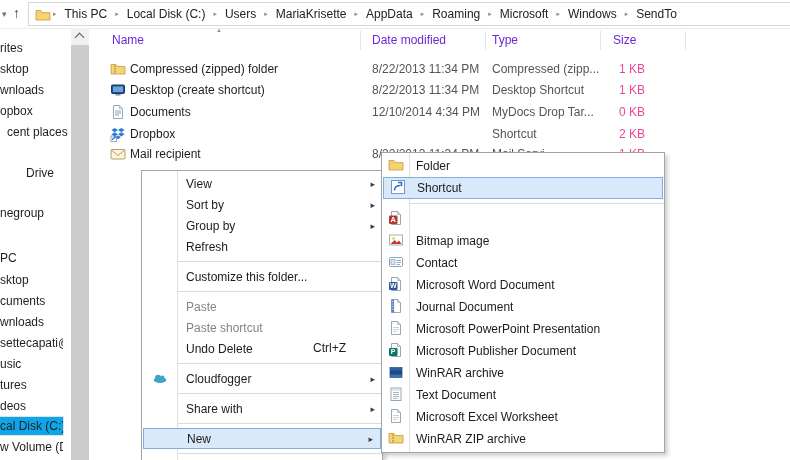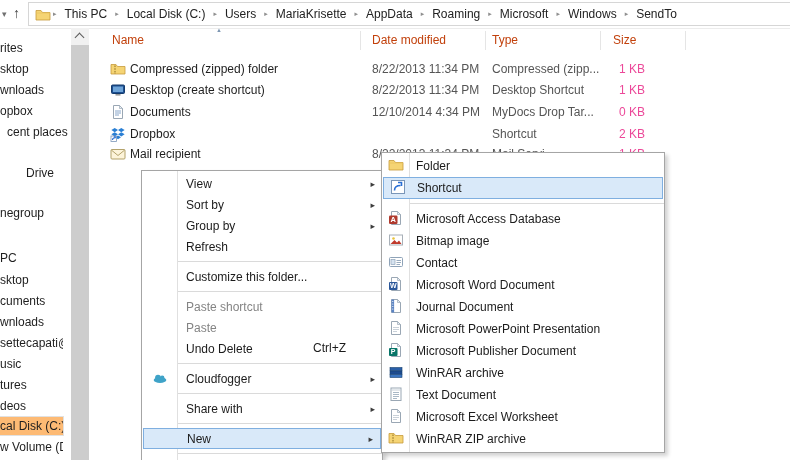--- a/index.html
+++ b/index.html
@@ -12,30 +12,30 @@
   .up-btn{position:absolute;left:13px;top:4px;font-size:14px;color:#3f3f3f;line-height:18px;}
   .addr{position:absolute;left:28px;top:2px;width:764px;height:22px;border:1px solid #d6d6d6;
         display:flex;align-items:center;background:#fff;padding-left:4px;overflow:hidden;white-space:nowrap;}
   .addr-folder{width:15px;height:14px;margin:0 1px 0 2px;flex:0 0 auto;}
   .crumb{padding:0 6px;color:#222;}
   .crumb-sep{font-size:7px;color:#8f8f8f;padding:0 2px;line-height:22px;}
 
   
   .side-item{position:absolute;left:0;width:63px;height:20px;line-height:20px;
              white-space:nowrap;overflow:hidden;color:#1e1e1e;}
-  .side-item.sel{background:#fdba74;border:1px solid #e1e1e1;border-left:none;height:18px;line-height:18px;text-align:right;}
+  .side-item.sel{background:#0ea5e9;border:1px solid #e1e1e1;border-left:none;height:18px;line-height:18px;text-align:right;}
 
   .vscroll{position:absolute;left:71px;top:28px;width:18px;height:432px;background:#f1f1f1;}
   .vscroll .sbtn{position:absolute;top:0;left:0;width:18px;height:17px;background:#f1f1f1;}
   .vscroll .chev{position:absolute;left:5px;top:6px;width:6px;height:6px;border-left:1.5px solid #5a5a5a;
                  border-top:1.5px solid #5a5a5a;transform:rotate(45deg);}
   .vscroll .thumb{position:absolute;top:17px;left:0;width:18px;bottom:0;background:#cdcdcd;}
 
   
-  .hlabel{position:absolute;top:33px;color:#c2410c;}
+  .hlabel{position:absolute;top:33px;color:#6d28d9;}
   .hsep{position:absolute;top:31px;height:19px;width:1px;background:#e5e5e5;}
   .sort-arrow{position:absolute;left:216px;top:27px;font-size:6px;color:#7e97b3;}
   .frow{position:absolute;left:89px;width:700px;height:21px;}
   .frow .ficon{position:absolute;left:21px;top:2px;width:16px;height:16px;}
   .frow .c-name{position:absolute;left:41px;top:0;line-height:21px;white-space:nowrap;}
   .frow .c-date{position:absolute;left:283px;top:0;line-height:21px;color:#555;white-space:nowrap;}
   .frow .c-type{position:absolute;left:403px;top:0;line-height:21px;color:#555;white-space:nowrap;}
   .frow .c-size{position:absolute;left:471px;top:0;width:85px;line-height:21px;color:#ec4899;text-align:right;}
 
   
@@ -218,24 +218,24 @@
       </div>
       <div class="menu-item">
         <span>Refresh</span>
       </div>
       <div class="menu-sep"></div>
       <div class="menu-item">
         <span>Customize this folder...</span>
       </div>
       <div class="menu-sep"></div>
       <div class="menu-item dis">
+        <span>Paste</span>
+      </div>
+      <div class="menu-item dis">
         <span>Paste shortcut</span>
-      </div>
-      <div class="menu-item dis">
-        <span>Paste</span>
       </div>
       <div class="menu-item">
         <span>Undo Delete</span>
         <span class="mi-short">Ctrl+Z</span>
       </div>
       <div class="menu-sep"></div>
       <div class="menu-item">
         <span class="mi-icon"><svg width="16" height="16" viewBox="0 0 16 16">
             <ellipse cx="8" cy="10" rx="6.3" ry="3" fill="#3fa3c8"></ellipse>
             <circle cx="6" cy="7.6" r="2.9" fill="#3fa3c8"></circle>
@@ -275,21 +275,20 @@
         <span>Shortcut</span>
       </div>
       <div class="menu-sep"></div>
       <div class="menu-item">
         <span class="mi-icon"><svg width="16" height="16" viewBox="0 0 16 16">
             <path d="M3.5 1.5h6l3 3v10h-9z" fill="#fff" stroke="#9aa7b4"></path>
             <path d="M9.5 1.5v3h3z" fill="#e8eef5" stroke="#9aa7b4" stroke-width=".7"></path>
             <rect x="1" y="5.5" width="8.5" height="8.5" rx="1.2" fill="#b03a2e"></rect>
             <text x="5.2" y="12.2" font-size="7.5" font-family="Liberation Sans,sans-serif" font-weight="bold" fill="#fff" text-anchor="middle">A</text>
           </svg></span>
-        <span>Microsoft Access Database</span>
       </div>
       <div class="menu-item">
         <span class="mi-icon"><svg width="16" height="16" viewBox="0 0 16 16">
             <rect x="1.5" y="3" width="13" height="10" fill="#fff" stroke="#a8b0b8"></rect>
             <circle cx="5.5" cy="6.5" r="1.3" fill="#e8c33a"></circle>
             <path d="M2.5 12 6.5 8l2.5 2.5L11 8.5l2.5 3.5z" fill="#c0392b"></path>
           </svg></span>
         <span>Bitmap image</span>
       </div>
       <div class="menu-item">

